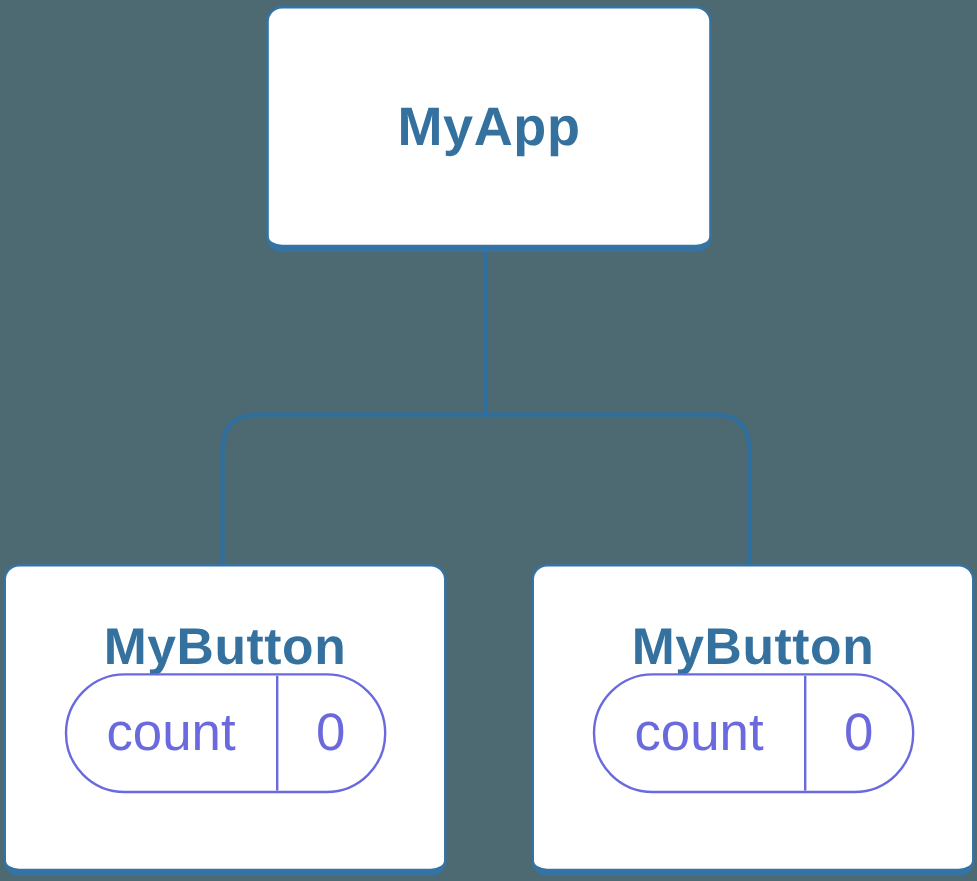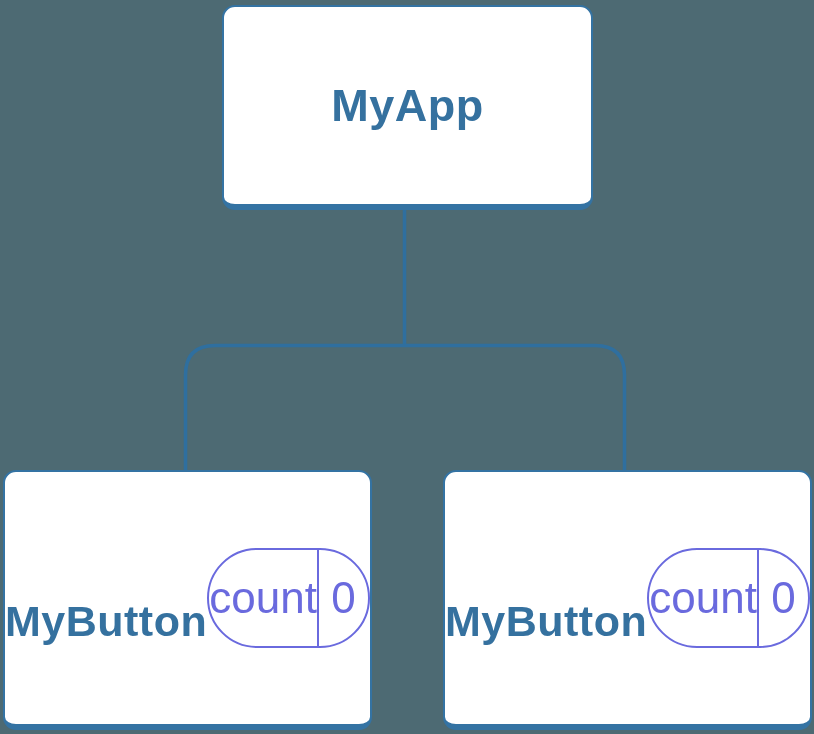--- a/index.html
+++ b/index.html
@@ -32,21 +32,21 @@
     border:2px solid var(--node-border);
     border-bottom-width:6px;
     border-radius:13px;
   }
   .node-root{
     left:222px;top:5px;width:371px;height:205px;
     display:flex;align-items:center;justify-content:center;
   }
   .node-child{
     top:470px;width:369px;height:260px;
-    display:flex;flex-direction:row;align-items:center;
+    display:flex;flex-direction:column;align-items:center;
   }
   .node-child-left{left:3px;}
   .node-child-right{left:443px;}
   .node-label{
     color:var(--node-label);
     font-size:45px;
     font-weight:bold;
     letter-spacing:0.5px;
     line-height:1;
   }

